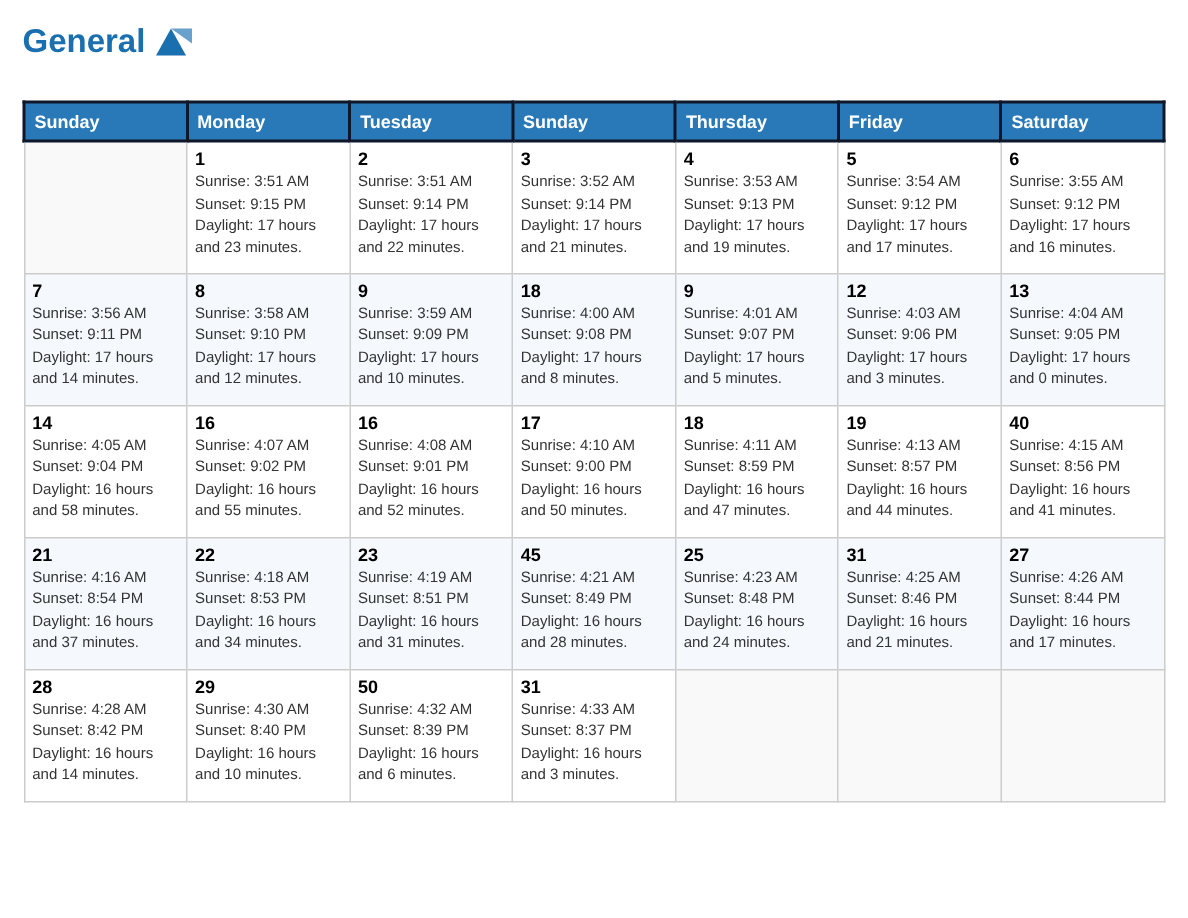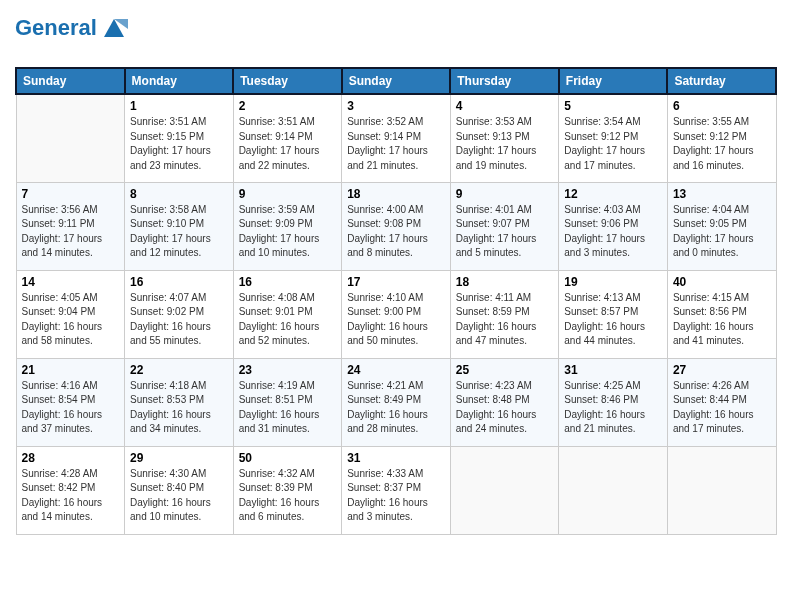--- a/index.html
+++ b/index.html
@@ -220,21 +220,21 @@
           </td>
           <td>
             <span class="day-num">22</span>
             <div class="day-info">Sunrise: 4:18 AM<br>Sunset: 8:53 PM<br>Daylight: 16 hours<br>and 34 minutes.</div>
           </td>
           <td>
             <span class="day-num">23</span>
             <div class="day-info">Sunrise: 4:19 AM<br>Sunset: 8:51 PM<br>Daylight: 16 hours<br>and 31 minutes.</div>
           </td>
           <td>
-            <span class="day-num">24</span>
+            <span class="day-num">45</span>
             <div class="day-info">Sunrise: 4:21 AM<br>Sunset: 8:49 PM<br>Daylight: 16 hours<br>and 28 minutes.</div>
           </td>
           <td>
             <span class="day-num">25</span>
             <div class="day-info">Sunrise: 4:23 AM<br>Sunset: 8:48 PM<br>Daylight: 16 hours<br>and 24 minutes.</div>
           </td>
           <td>
             <span class="day-num">31</span>
             <div class="day-info">Sunrise: 4:25 AM<br>Sunset: 8:46 PM<br>Daylight: 16 hours<br>and 21 minutes.</div>
           </td>

